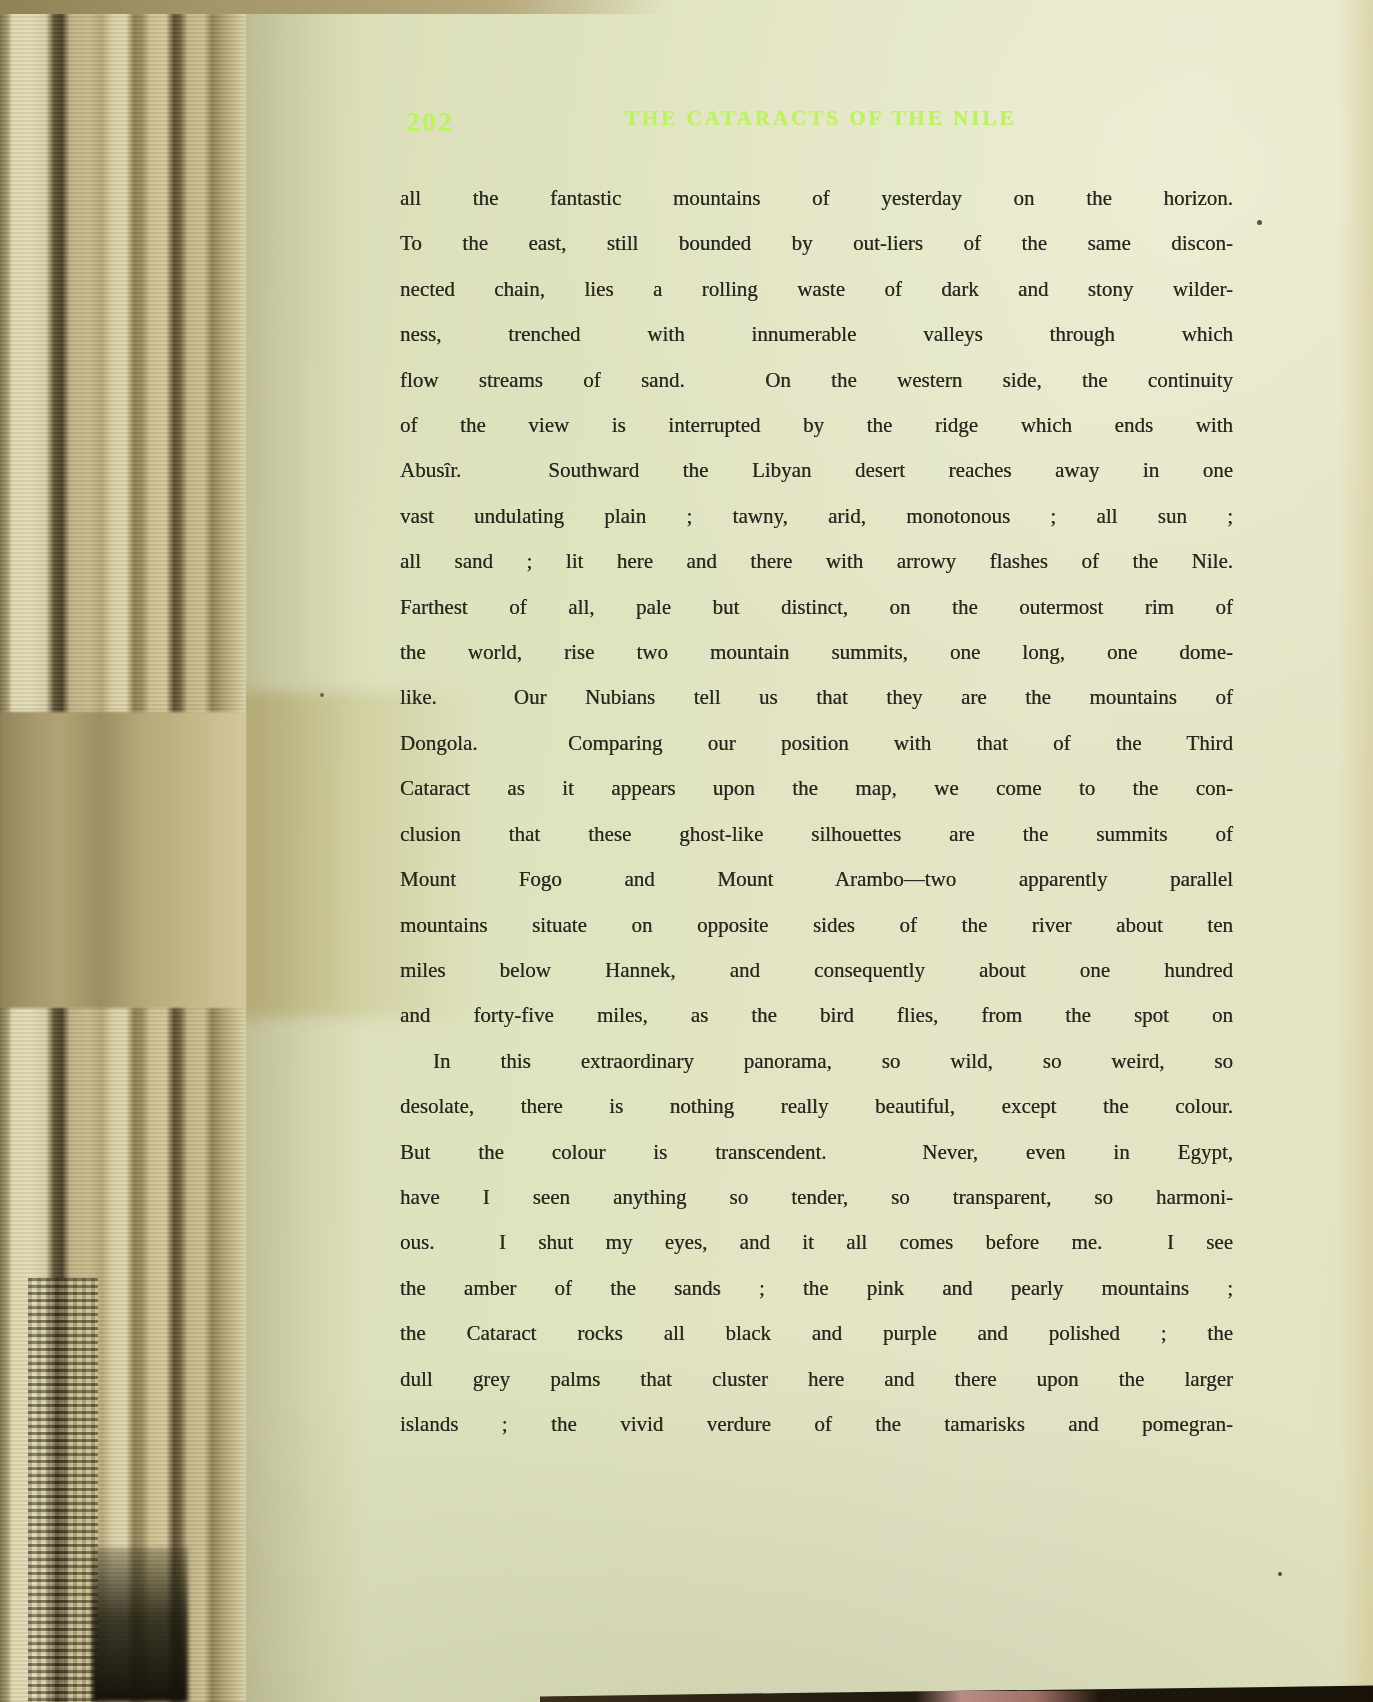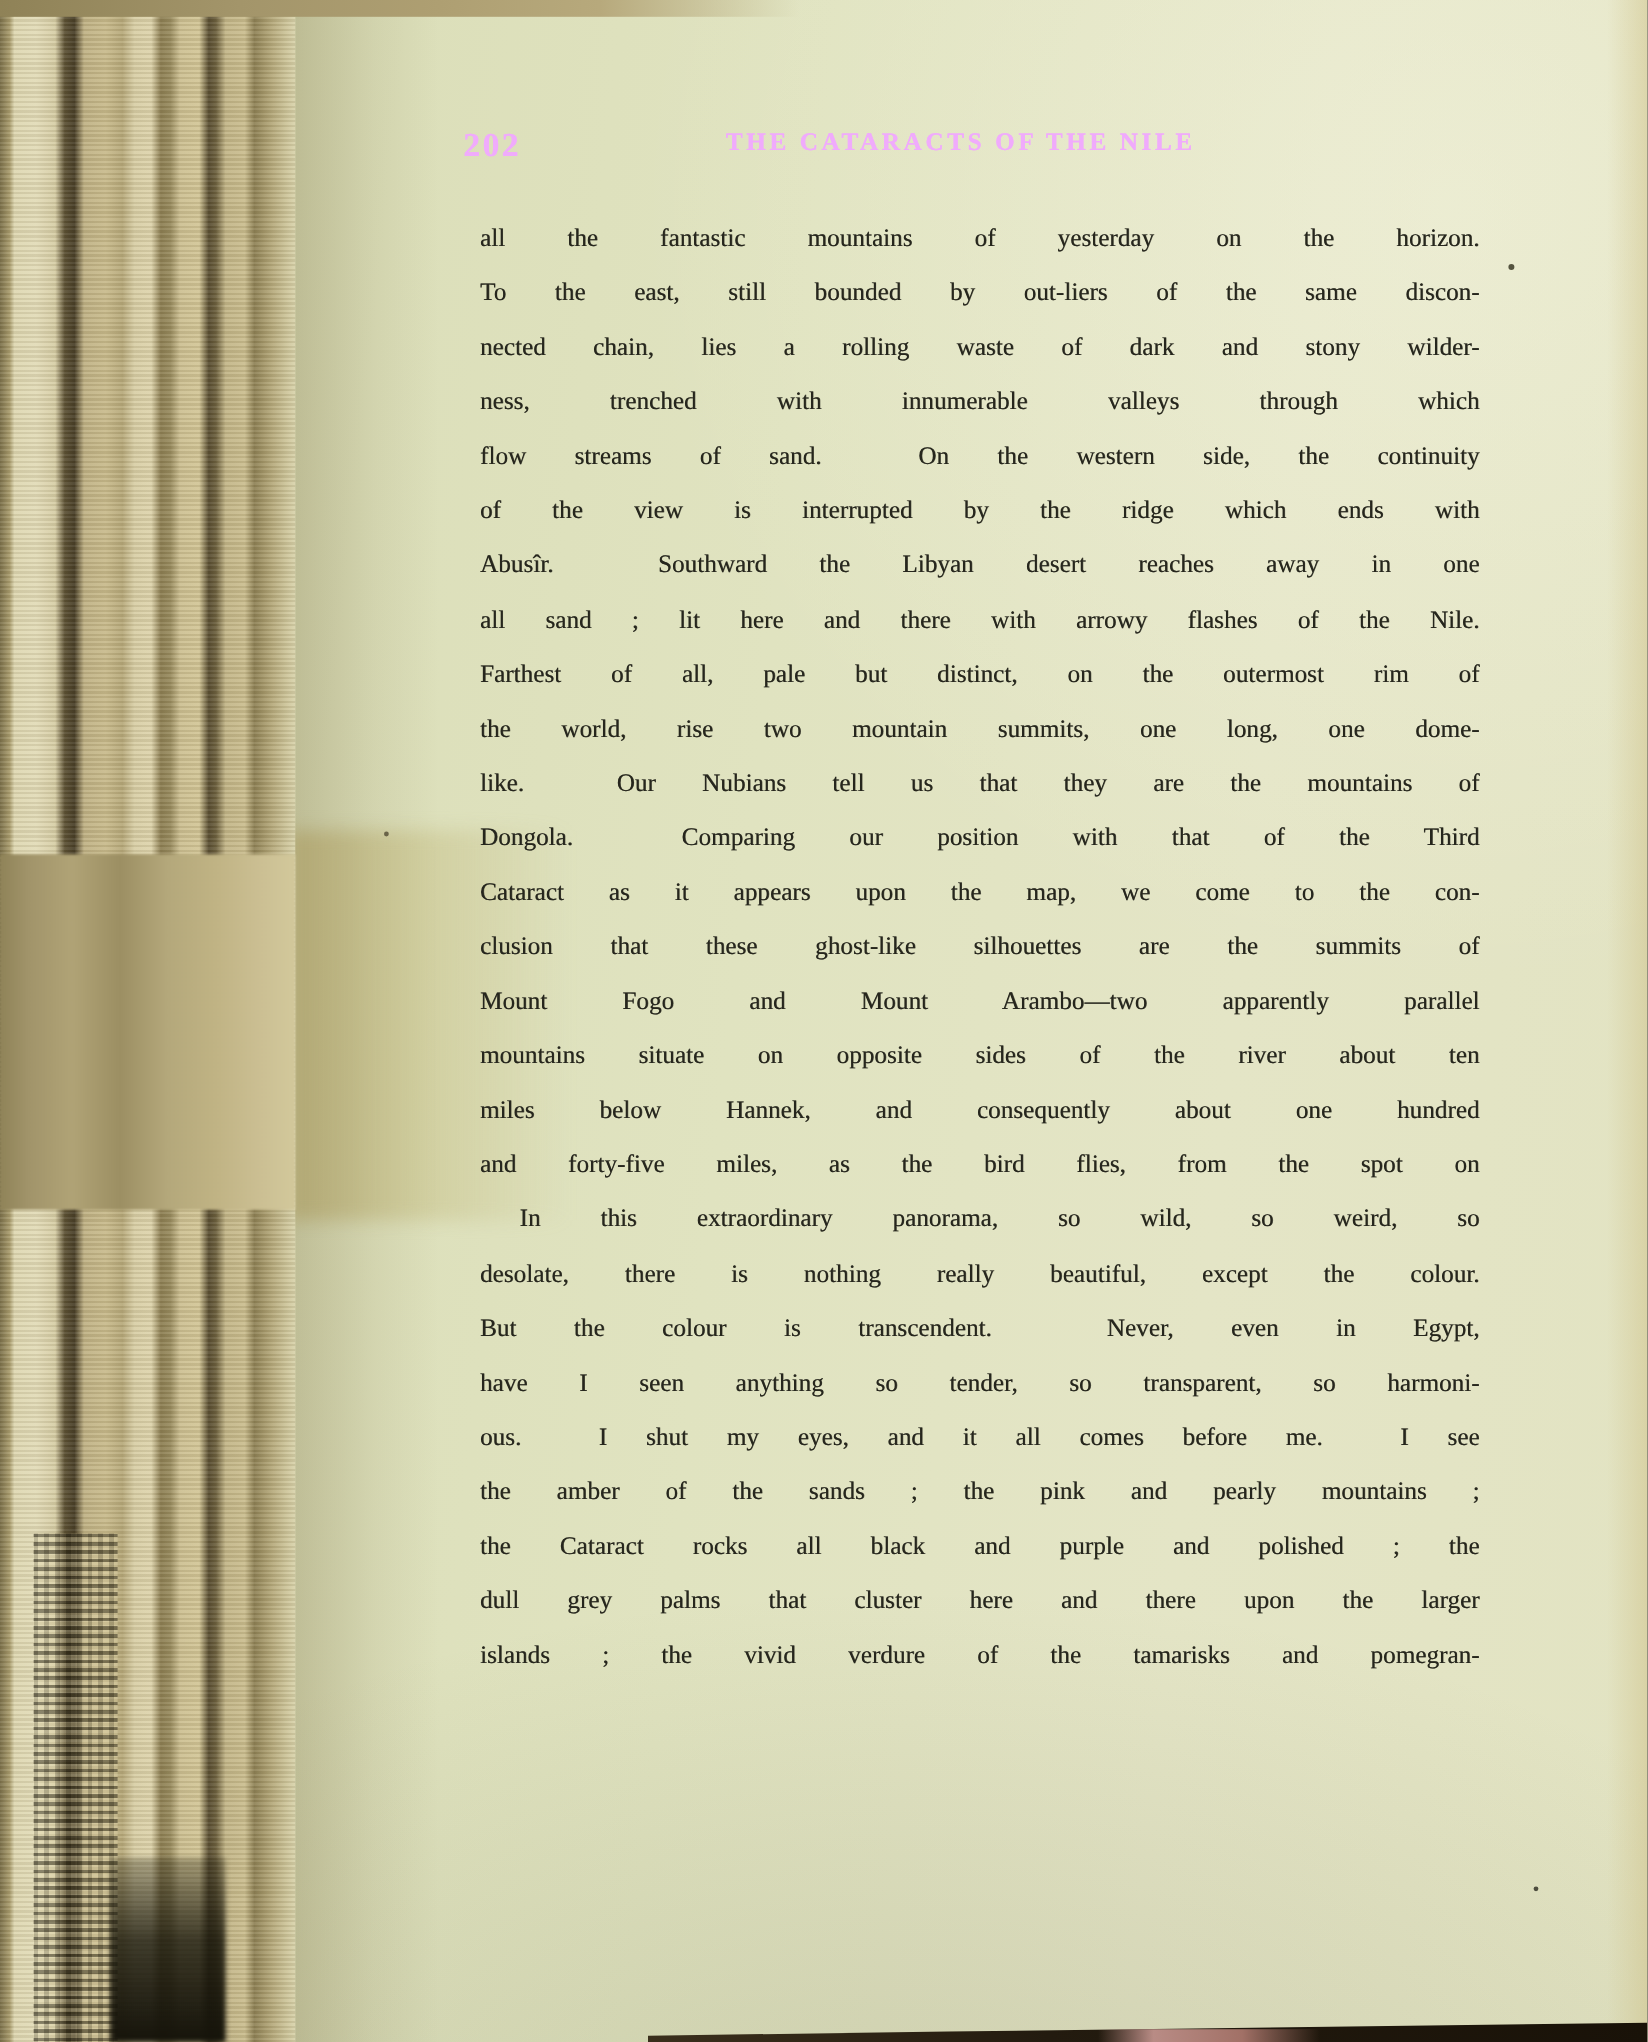--- a/index.html
+++ b/index.html
@@ -77,22 +77,22 @@
     position:absolute;left:915px;bottom:0;width:185px;height:11px;
     background:linear-gradient(90deg, rgba(196,148,139,0), rgba(201,152,146,0.9) 25%, rgba(184,128,118,0.85) 65%, rgba(196,148,139,0));
   }
   
   .speck{position:absolute;border-radius:50%;}
   .s1{left:1257px;top:220px;width:5px;height:5px;background:#55543f;}
   .s2{left:1278px;top:1572px;width:4px;height:4px;background:#4e4d3e;}
   .s3{left:320px;top:693px;width:4px;height:4px;background:#6a6448;}
   
   .running-head{
-    position:absolute;left:384px;top:106px;width:833px;height:36px;
-    color:#f0abfc;
+    position:absolute;left:404px;top:106px;width:833px;height:36px;
+    color:#bef264;
   }
   .page-number{
     position:absolute;left:2px;top:0;
     font-size:28px;font-weight:bold;letter-spacing:2px;
     text-shadow:0.35px 0 0 currentColor;
   }
   .running-title{
     display:block;text-align:center;
     font-size:21px;font-weight:bold;letter-spacing:3px;
     text-shadow:0.35px 0 0 currentColor;
@@ -140,20 +140,21 @@
   </header>
 
   <main class="text-block" id="text-block">
       <div class="line">all the fantastic mountains of yesterday on the horizon.</div>
       <div class="line">To the east, still bounded by out-liers of the same discon-</div>
       <div class="line">nected chain, lies a rolling waste of dark and stony wilder-</div>
       <div class="line">ness, trenched with innumerable valleys through which</div>
       <div class="line">flow streams of sand.&nbsp; On the western side, the continuity</div>
       <div class="line">of the view is interrupted by the ridge which ends with</div>
       <div class="line">Abusîr.&nbsp; Southward the Libyan desert reaches away in one</div>
+      <div class="line">vast undulating plain ; tawny, arid, monotonous ; all sun ;</div>
       <div class="line">all sand ; lit here and there with arrowy flashes of the Nile.</div>
       <div class="line">Farthest of all, pale but distinct, on the outermost rim of</div>
       <div class="line">the world, rise two mountain summits, one long, one dome-</div>
       <div class="line">like.&nbsp; Our Nubians tell us that they are the mountains of</div>
       <div class="line">Dongola.&nbsp; Comparing our position with that of the Third</div>
       <div class="line">Cataract as it appears upon the map, we come to the con-</div>
       <div class="line">clusion that these ghost-like silhouettes are the summits of</div>
       <div class="line">Mount Fogo and Mount Arambo—two apparently parallel</div>
       <div class="line">mountains situate on opposite sides of the river about ten</div>
       <div class="line">miles below Hannek, and consequently about one hundred</div>

